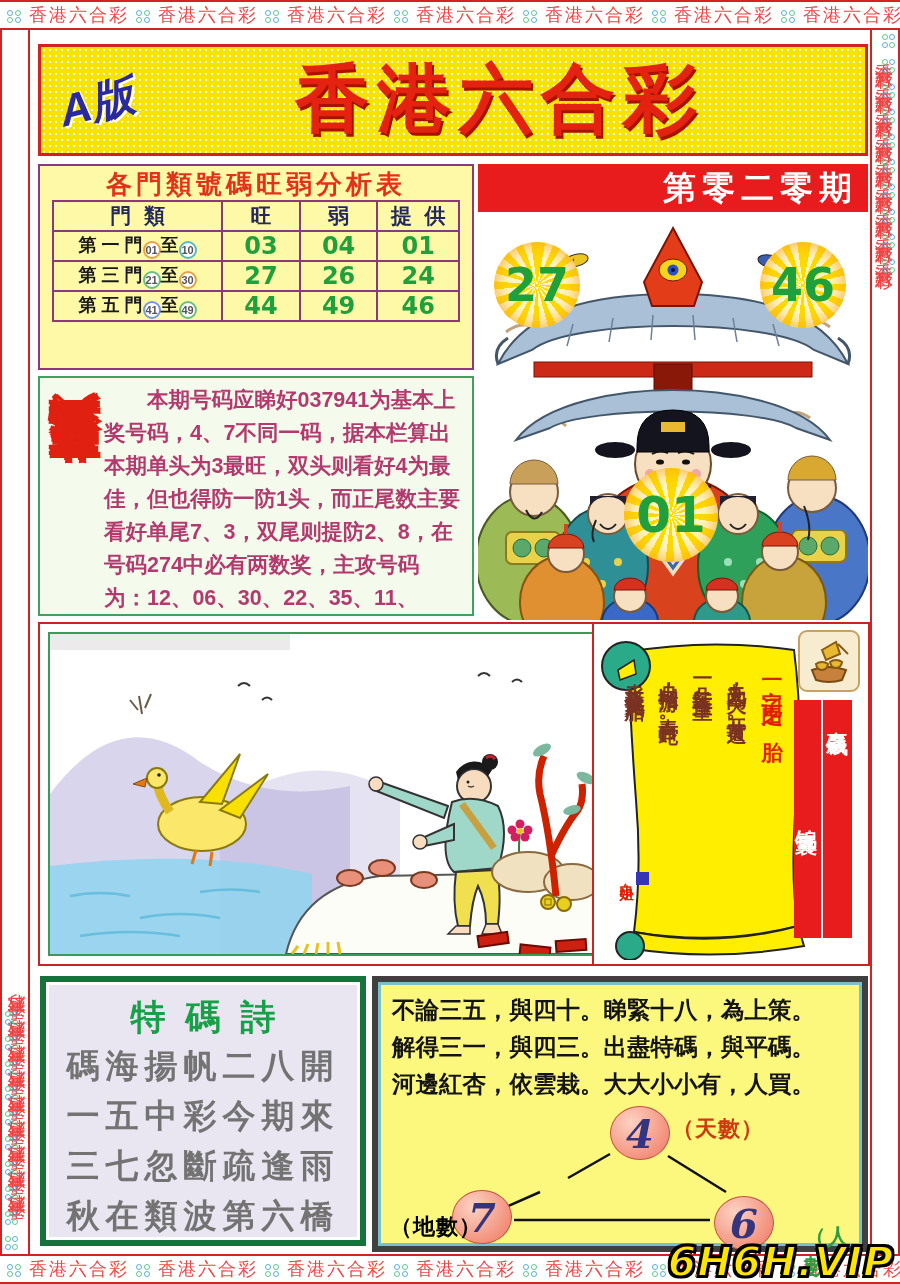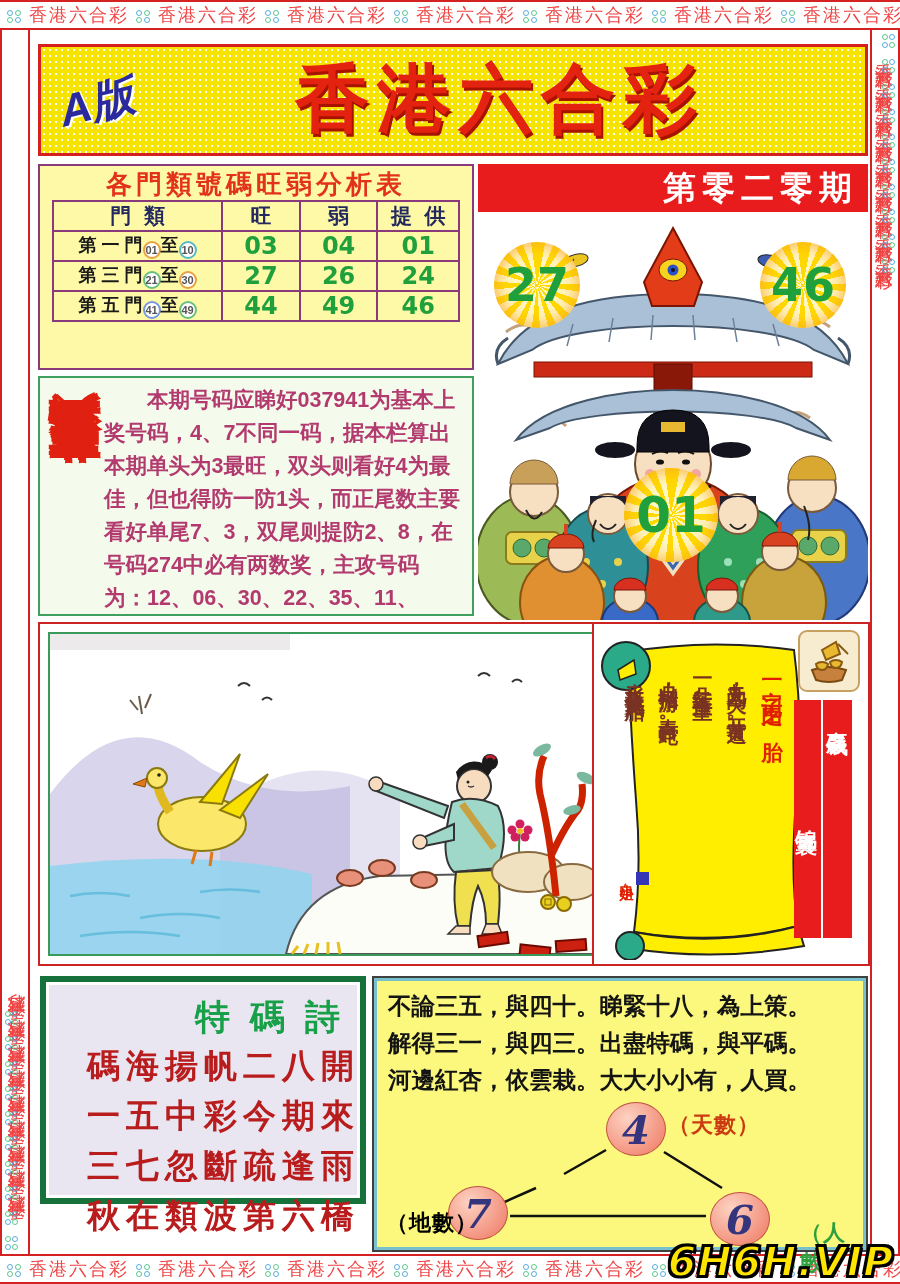--- a/index.html
+++ b/index.html
@@ -75,29 +75,29 @@
     font-size:14px;font-weight:bold;letter-spacing:2px;}
   .signature .sq{display:block;width:13px;height:13px;background:#3535b5;margin-bottom:4px;}
   .money-icon{position:absolute;right:8px;top:6px;}
   .win-banner{position:absolute;right:16px;top:76px;width:58px;height:238px;background:#e81c1c;
     display:flex;flex-direction:row-reverse;}
   .win-banner span{writing-mode:vertical-rl;color:#fff;font-size:22px;font-weight:bold;width:29px;
     text-align:left;letter-spacing:4px;}
   .win-banner .w1{padding-top:14px;border-left:2px solid #fff;}
   .win-banner .w2{padding-top:112px;}
   
-  .poem-box{position:absolute;left:40px;top:976px;width:326px;height:228px;box-sizing:border-box;
-    border:6px solid #17713a;box-shadow:inset 0 0 0 3px #ffffff;background:#e9e6f1;text-align:right;}
+  .poem-box{position:absolute;left:40px;top:976px;width:326px;height:270px;box-sizing:border-box;
+    border:6px solid #17713a;box-shadow:inset 0 0 0 3px #ffffff;background:#e9e6f1;text-align:center;}
   .poem-title{color:#17a048;font-size:35px;font-weight:bold;letter-spacing:20px;padding-left:20px;
     margin-top:12px;font-family:"DejaVu Serif",serif;}
-  .poem-line{color:#b91c1c;font-size:33px;font-weight:bold;letter-spacing:6px;line-height:50px;
+  .poem-line{color:#737373;font-size:33px;font-weight:bold;letter-spacing:6px;line-height:50px;
     font-family:"DejaVu Serif",serif;}
   
   .notes-box{position:absolute;left:372px;top:976px;width:496px;height:276px;box-sizing:border-box;
-    border:2px solid #404040;box-shadow:inset 0 0 0 3px #78c0cc;background:#fbf87d;}
+    border:6px solid #404040;box-shadow:inset 0 0 0 3px #78c0cc;background:#fbf87d;}
   .notes-line{font-size:23.5px;font-weight:bold;color:#141414;line-height:37px;padding:0 14px;}
   .notes-lines{padding-top:10px;}
   .diagram{position:absolute;left:0;top:0;width:100%;height:100%;}
   .dg-circle{position:absolute;width:58px;height:52px;border-radius:50%;border:1px solid #c05040;
     background:radial-gradient(circle at 35% 30%,#fdd2c2,#ee7660);display:flex;align-items:center;justify-content:center;
     font-family:"DejaVu Serif",serif;font-style:italic;font-weight:bold;font-size:40px;color:#35357e;}
   .dg-top{left:232px;top:124px;}
   .dg-bl{left:74px;top:208px;}
   .dg-br{left:336px;top:214px;}
   .dg-label{position:absolute;font-size:22px;font-weight:bold;letter-spacing:1px;}

